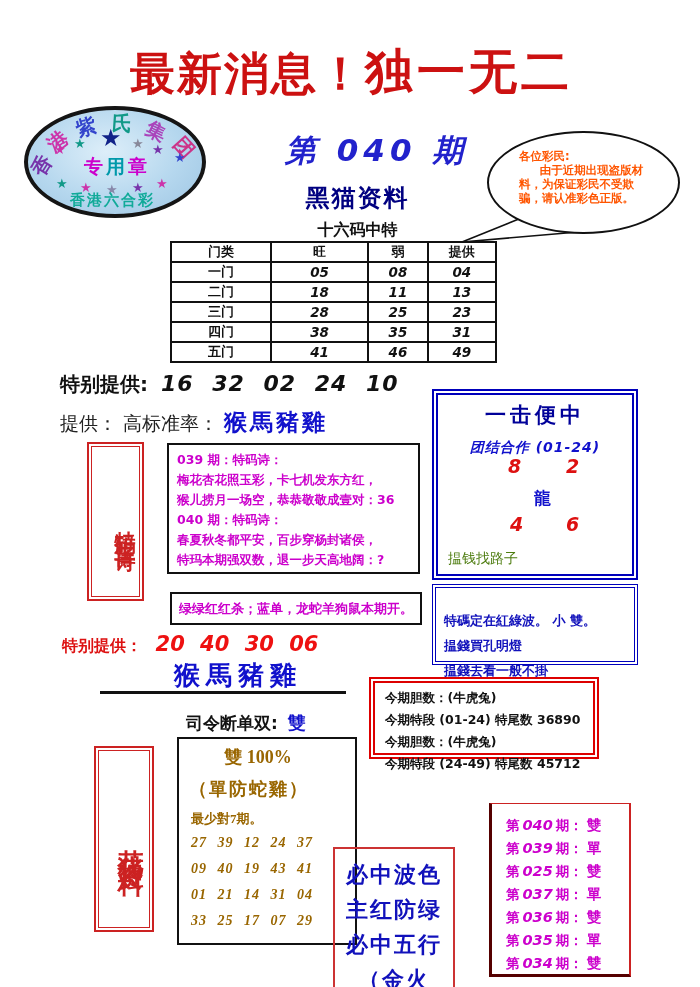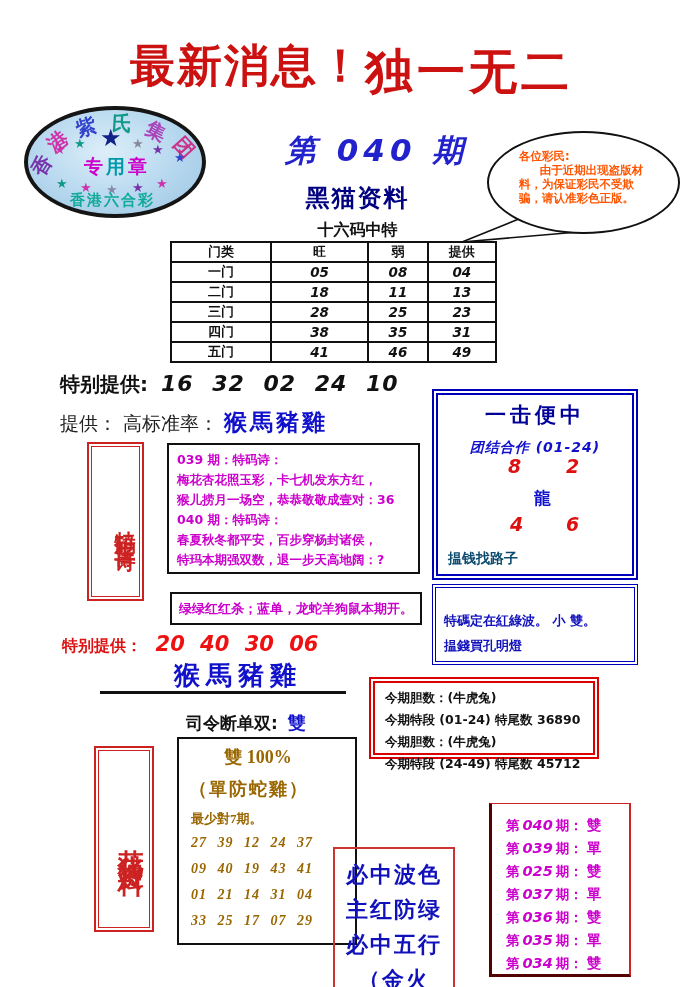--- a/index.html
+++ b/index.html
@@ -1,20 +1,20 @@
 <!DOCTYPE html>
 <html><head>
 <meta charset="utf-8">
 <style>
   * { margin:0; padding:0; box-sizing:border-box; }
   body { background:#888; font-family:"DejaVu Sans", sans-serif; }
   #page { position:relative; width:700px; height:987px; background:#ffffff; margin:0 auto; overflow:hidden; }
 
   
-  .main-title { position:absolute; left:130px; top:28px; width:470px; display:flex; align-items:center; color:#cc1111; font-weight:bold; }
+  .main-title { position:absolute; left:130px; top:28px; width:470px; display:flex; align-items:flex-end; color:#cc1111; font-weight:bold; }
   .main-title .p1 { font-size:45px; letter-spacing:2px; }
   .main-title .p2 { font-size:48px; margin-top:12px; letter-spacing:4px; font-family:"DejaVu Serif", serif; }
 
   .logo { position:absolute; left:24px; top:106px; width:182px; height:112px;
           border:4px solid #151515; border-radius:50%;
           background:radial-gradient(ellipse at 45% 40%, #ddeef9 0%, #b5d7ee 55%, #9cc4e2 100%); }
   .logo span { position:absolute; font-weight:bold; }
   .arc-ch { font-size:20px; }
   .seal { font-size:19px; }
   .star { font-size:13px; }
@@ -54,21 +54,21 @@
   .vbox2 { position:absolute; left:98px; top:750px; width:52px; height:178px; font-size:26px; letter-spacing:7px; padding-top:8px; }
 
   .poem-box { position:absolute; left:167px; top:443px; width:253px; height:131px; border:2px solid #111;
               padding:5px 8px; color:#cc00cc; font-weight:bold; font-size:12.5px; line-height:20px; white-space:nowrap; }
 
   .hit-box { position:absolute; left:432px; top:389px; width:206px; height:191px; border:6px double #0000bb; }
   .hit-box .t { text-align:center; margin-top:6px; font-size:21px; font-weight:bold; color:#000099; letter-spacing:4px; }
   .hit-box .s { text-align:center; margin-top:10px; font-size:14px; font-weight:bold; font-style:italic; color:#1111cc; letter-spacing:1px; }
   .hit-box .digit { position:absolute; color:#dd1111; font-size:19px; font-weight:bold; font-style:italic; }
   .hit-box .center-ch { position:absolute; color:#1111cc; font-size:17px; font-weight:bold; }
-  .hit-box .foot { position:absolute; left:10px; bottom:6px; color:#0c4a6e; font-size:14px; font-weight:bold; }
+  .hit-box .foot { position:absolute; left:10px; bottom:6px; color:#4d7c0f; font-size:14px; font-weight:normal; }
 
   .blue-box2 { position:absolute; left:432px; top:584px; width:206px; height:81px; border:4px double #0000bb;
                padding:20px 8px; color:#1111bb; font-size:13px; font-weight:bold; line-height:25px; white-space:nowrap; }
 
   .kill-box { position:absolute; left:170px; top:592px; width:252px; height:33px; border:2px solid #111;
               display:flex; align-items:center; justify-content:center;
               color:#cc00cc; font-size:13px; font-weight:bold; white-space:nowrap; }
 
   .special2 { position:absolute; left:62px; top:632px; font-size:16px; font-weight:bold; color:#dd1111; }
   .special2 .nums { font-style:italic; font-size:21px; word-spacing:8px; margin-left:8px; color:#ee1111; }
@@ -218,20 +218,21 @@
     <span class="digit" style="left:128px;top:60px;">2</span>
     <span class="center-ch" style="left:96px; top:92px;">龍</span>
     <span class="digit" style="left:72px; top:118px;">4</span>
     <span class="digit" style="left:128px;top:118px;">6</span>
     <div class="foot">揾钱找路子</div>
   </div>
 
   <div class="blue-box2">
     <div>特碼定在紅綠波。 小 雙。</div>
     <div>揾錢買孔明燈</div>
+    <div>揾錢去看一般不掛</div>
   </div>
 
   <div class="kill-box">绿绿红红杀；蓝单，龙蛇羊狗鼠本期开。</div>
 
   <div class="special2">
     <span>特别提供：</span>
     <span class="nums">20 40 30 06</span>
   </div>
   <div class="zodiac2">猴馬豬雞</div>
   <div class="underline-bar"></div>

